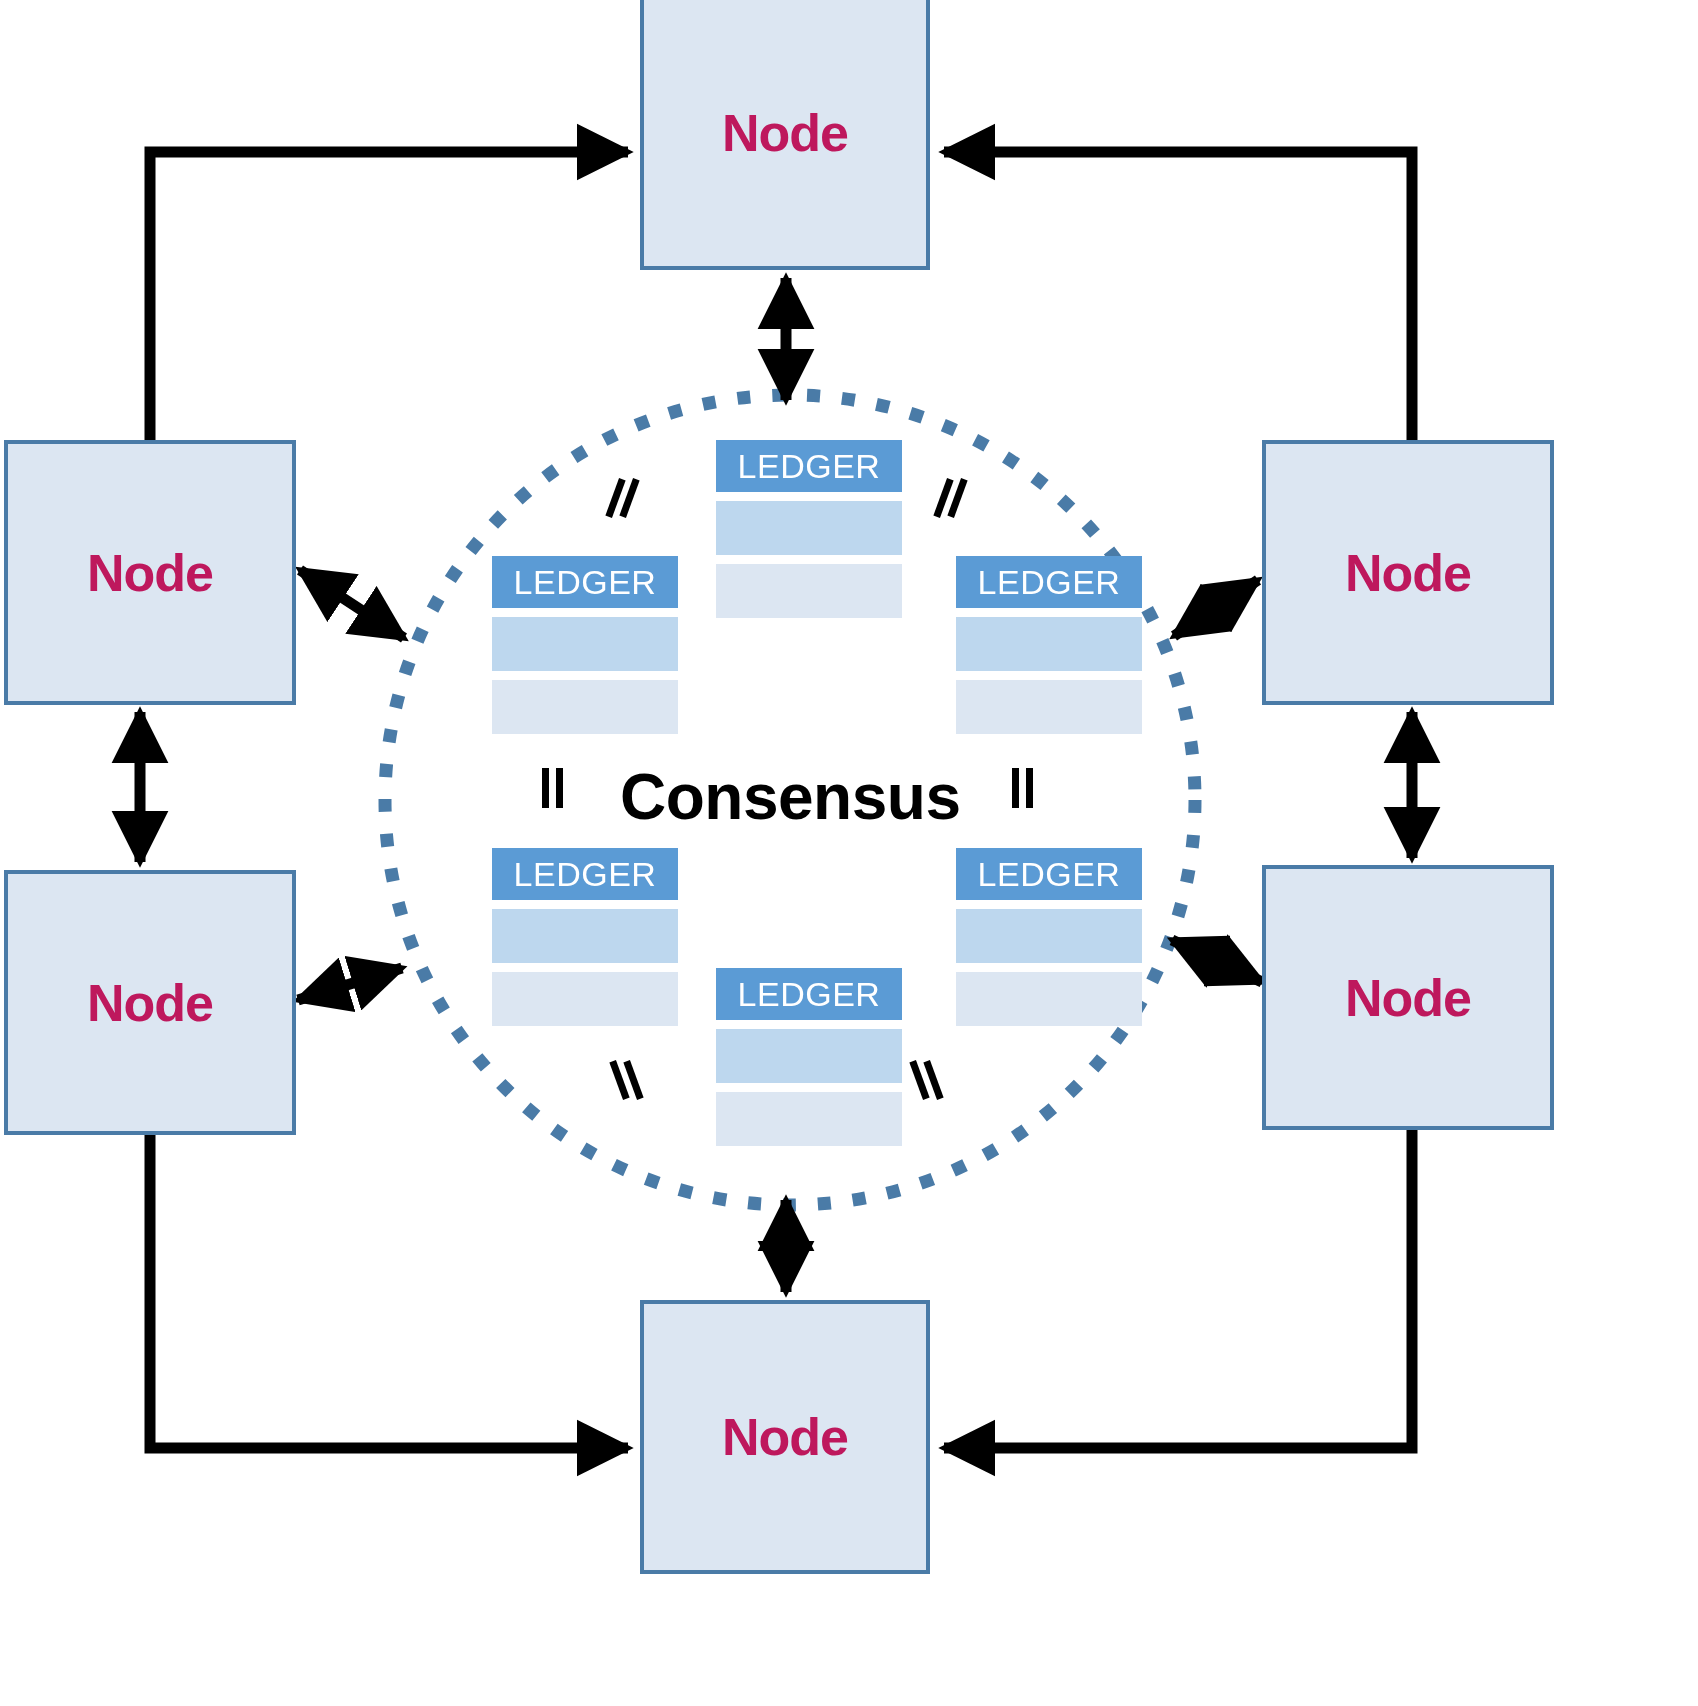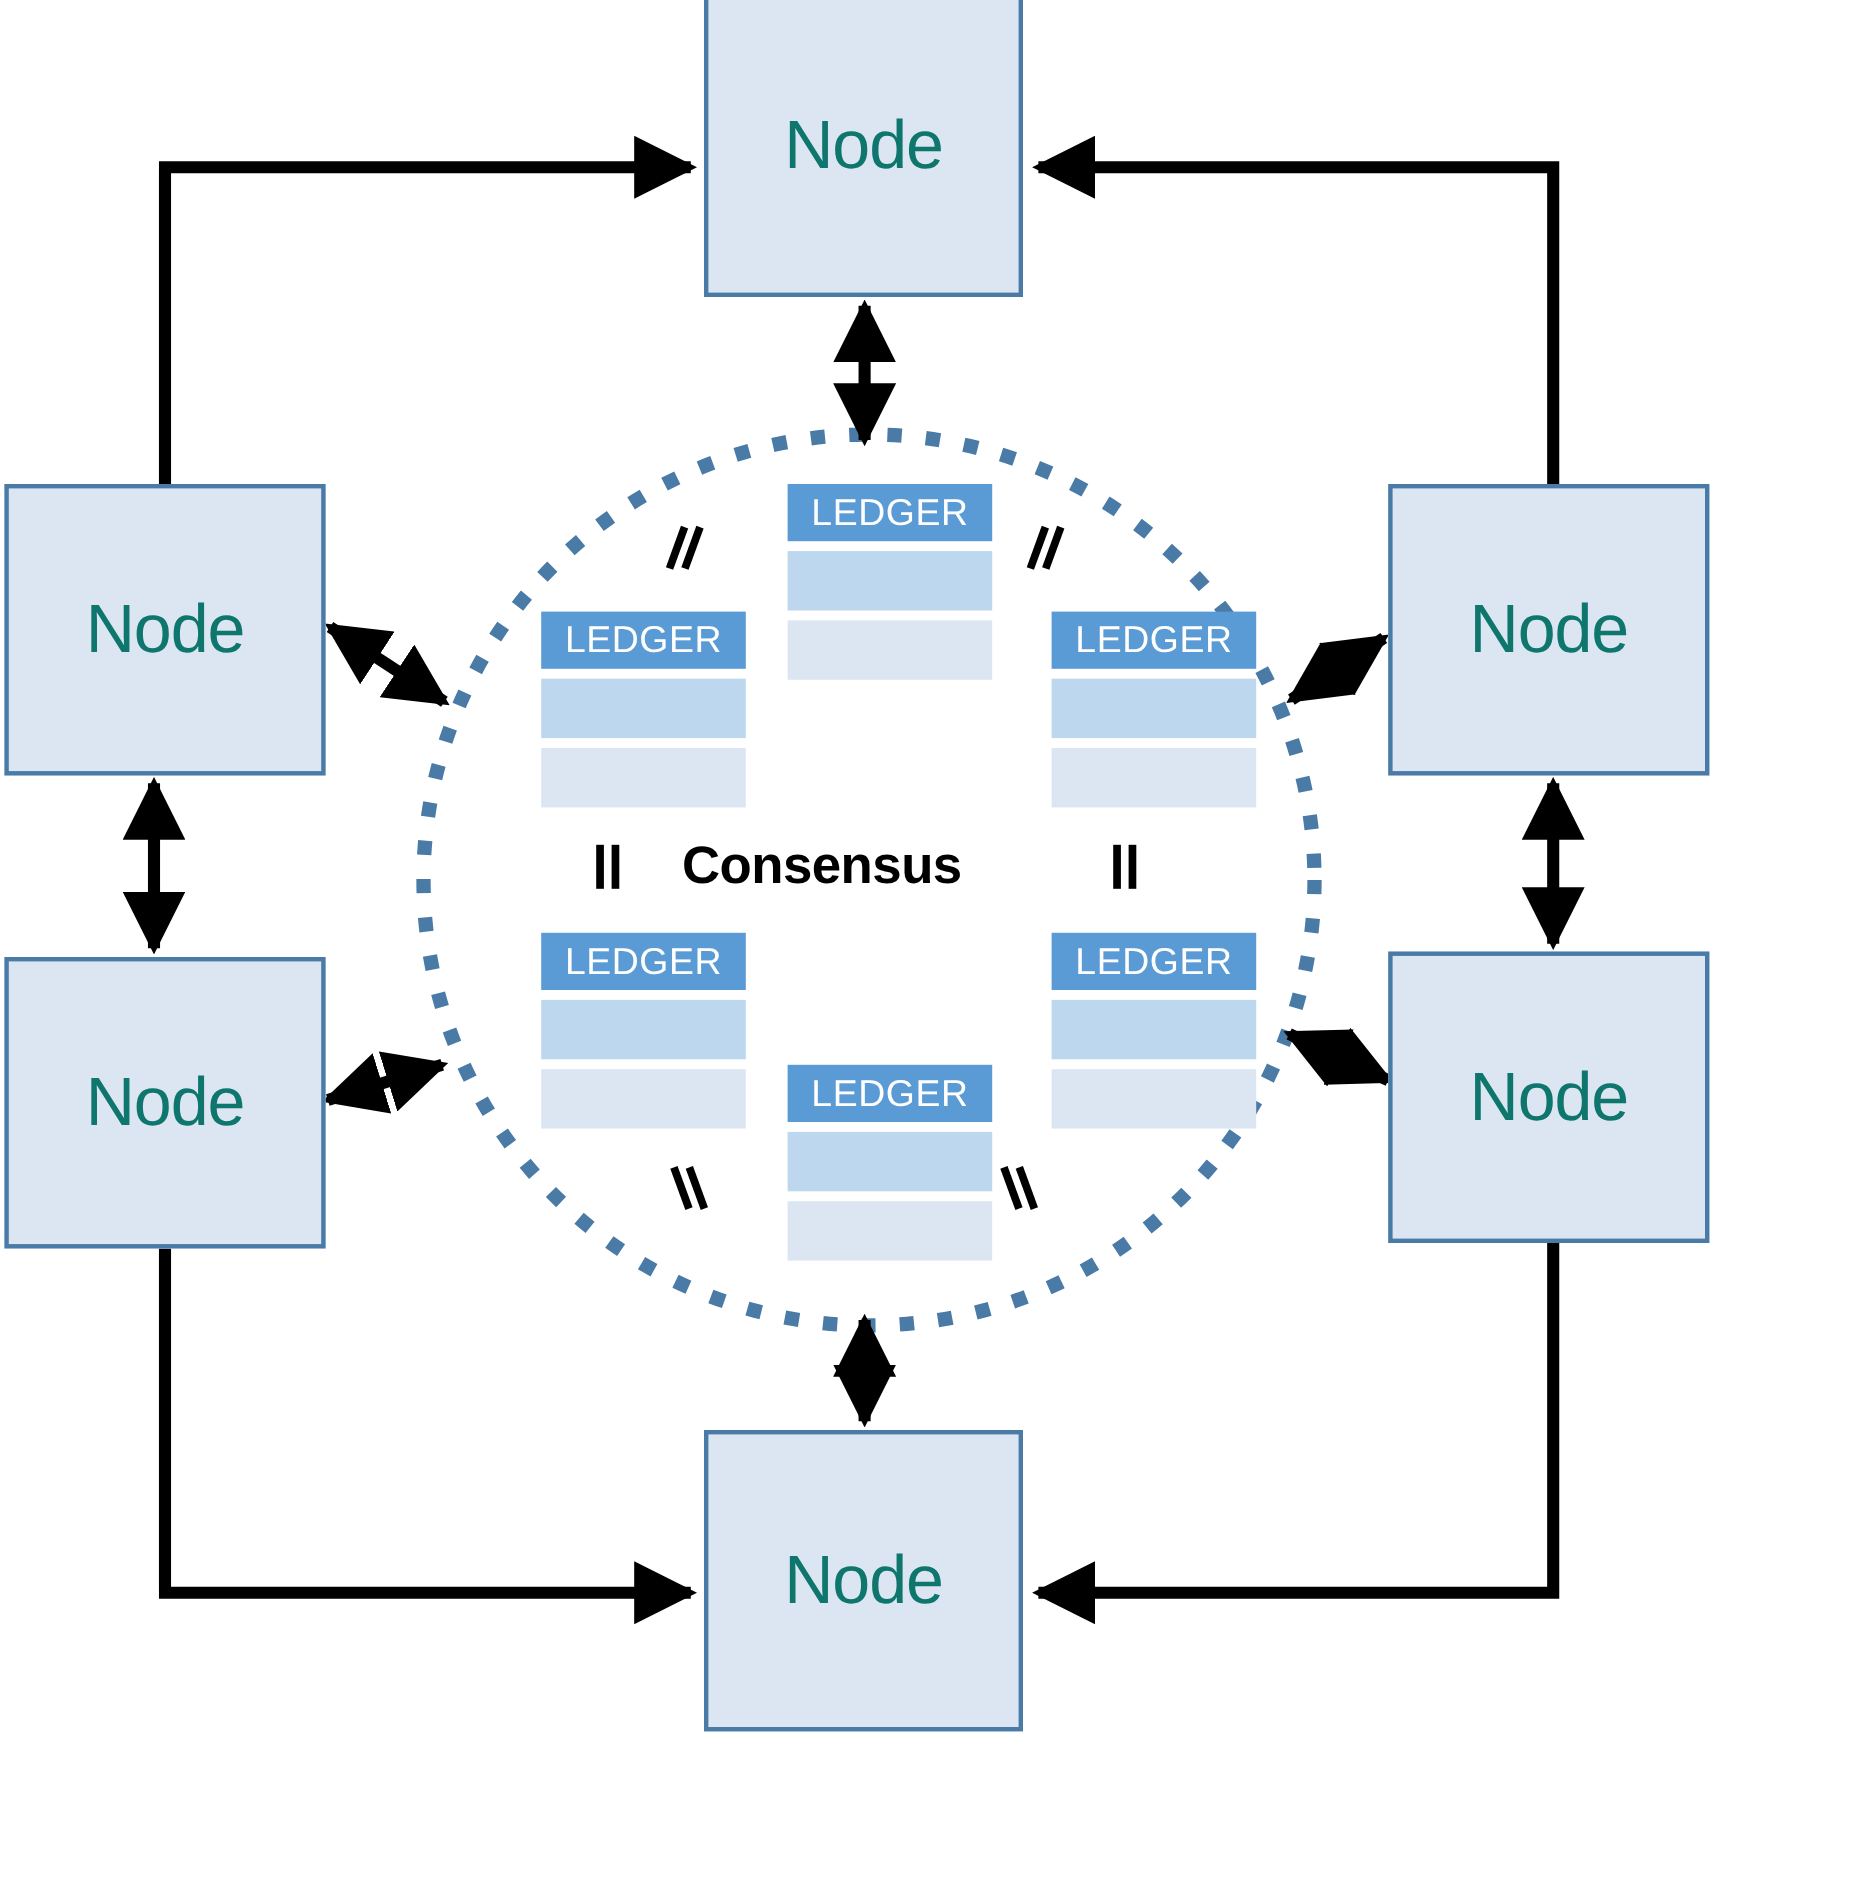--- a/index.html
+++ b/index.html
@@ -27,23 +27,23 @@
     position: absolute;
     background: #dce6f2;
     border: 4px solid #4a7ba7;
     box-sizing: border-box;
     display: flex;
     align-items: center;
     justify-content: center;
   }
   .node-label {
     font-family: "Liberation Sans", sans-serif;
-    font-weight: normal;
-    font-size: 62px;
-    color: #0f766e;
+    font-weight: bold;
+    font-size: 52px;
+    color: #be185d;
     letter-spacing: -1px;
     line-height: 1;
   }
   .ledger {
     position: absolute;
     width: 186px;
     padding-left: 22px;
   }
   .ledger-head {
     background: #5b9bd5;
@@ -59,21 +59,21 @@
   .ledger-row {
     height: 54px;
     margin-top: 9px;
   }
   .ledger-row.mid { background: #bdd7ee; }
   .ledger-row.low { background: #dce6f2; }
   .consensus-label {
     position: absolute;
     font-family: "Liberation Sans", sans-serif;
     font-weight: bold;
-    font-size: 48px;
+    font-size: 64px;
     color: #000000;
     white-space: nowrap;
     letter-spacing: -0.5px;
   }
   .eqmark {
     position: absolute;
     width: 40px;
     height: 40px;
   }
   .eqmark span {

